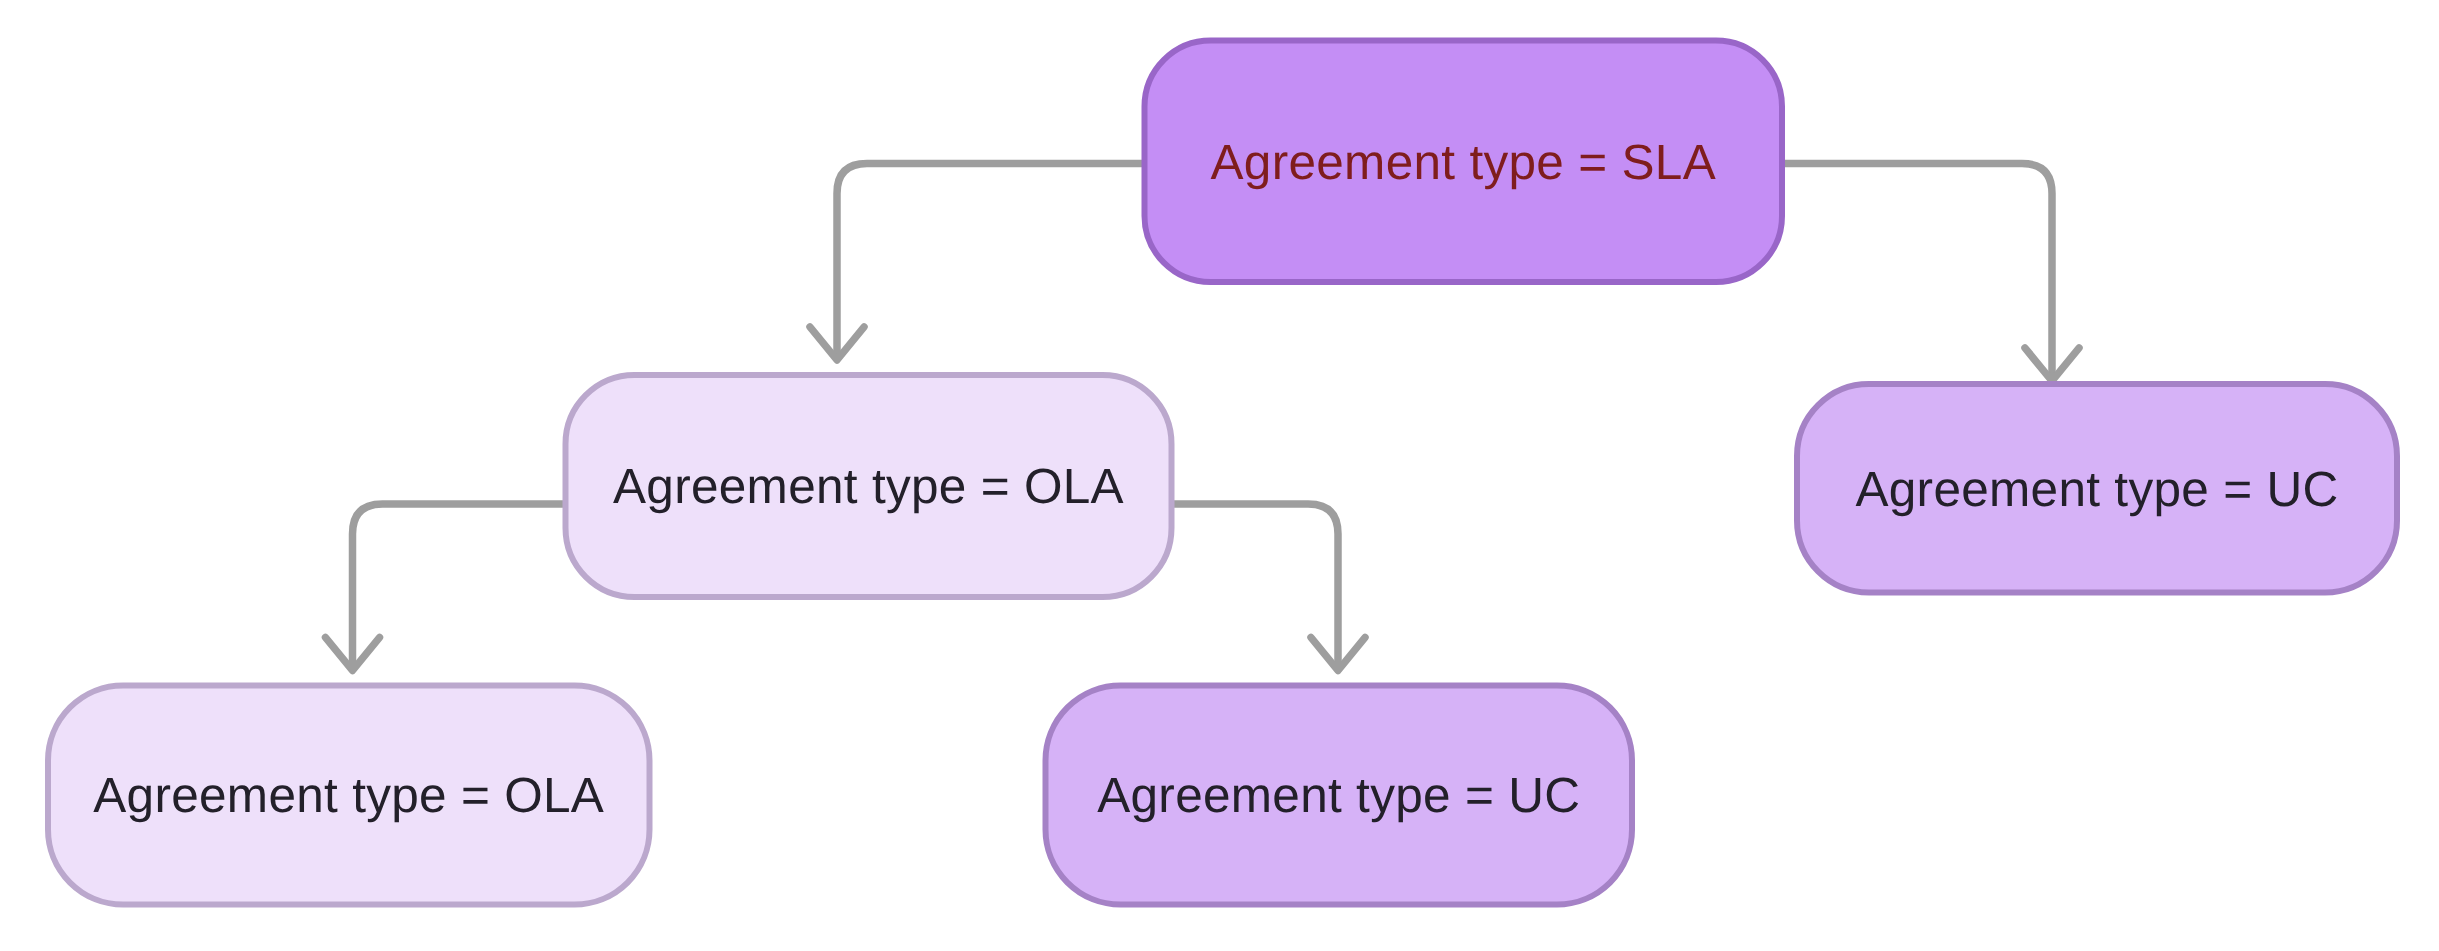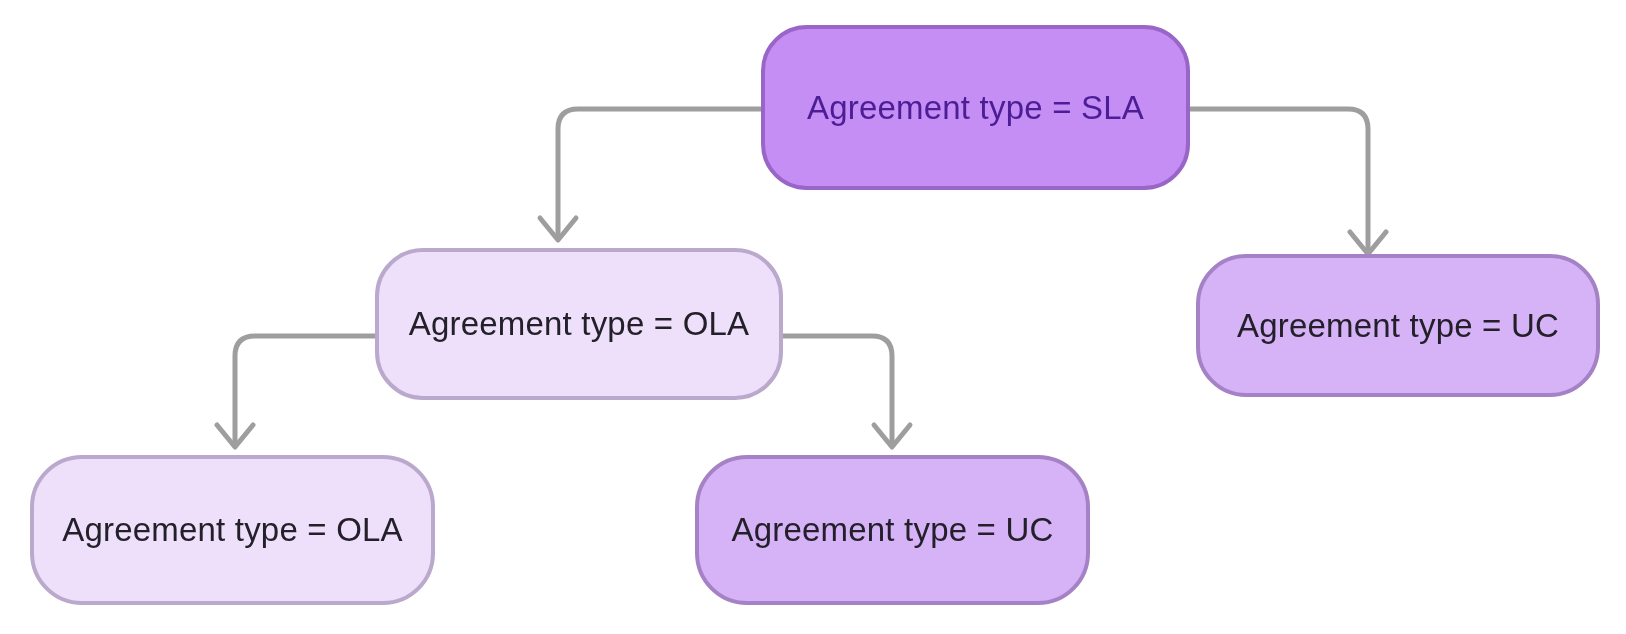--- a/index.html
+++ b/index.html
@@ -39,21 +39,21 @@
   .node-label {
     font-size: 33px;
     font-weight: 400;
     letter-spacing: 0.2px;
     line-height: 1.2;
     white-space: nowrap;
   }
   .node-root {
     background: #c48ef5;
     border-color: #9966c8;
-    color: #4c1d95;
+    color: #7f1d1d;
     border-radius: 46px;
   }
   .node-mid-light {
     background: #eee0fa;
     border-color: #bba8cd;
     color: #23202a;
     border-radius: 48px;
   }
   .node-mid-strong {
     background: #d6b2f7;

